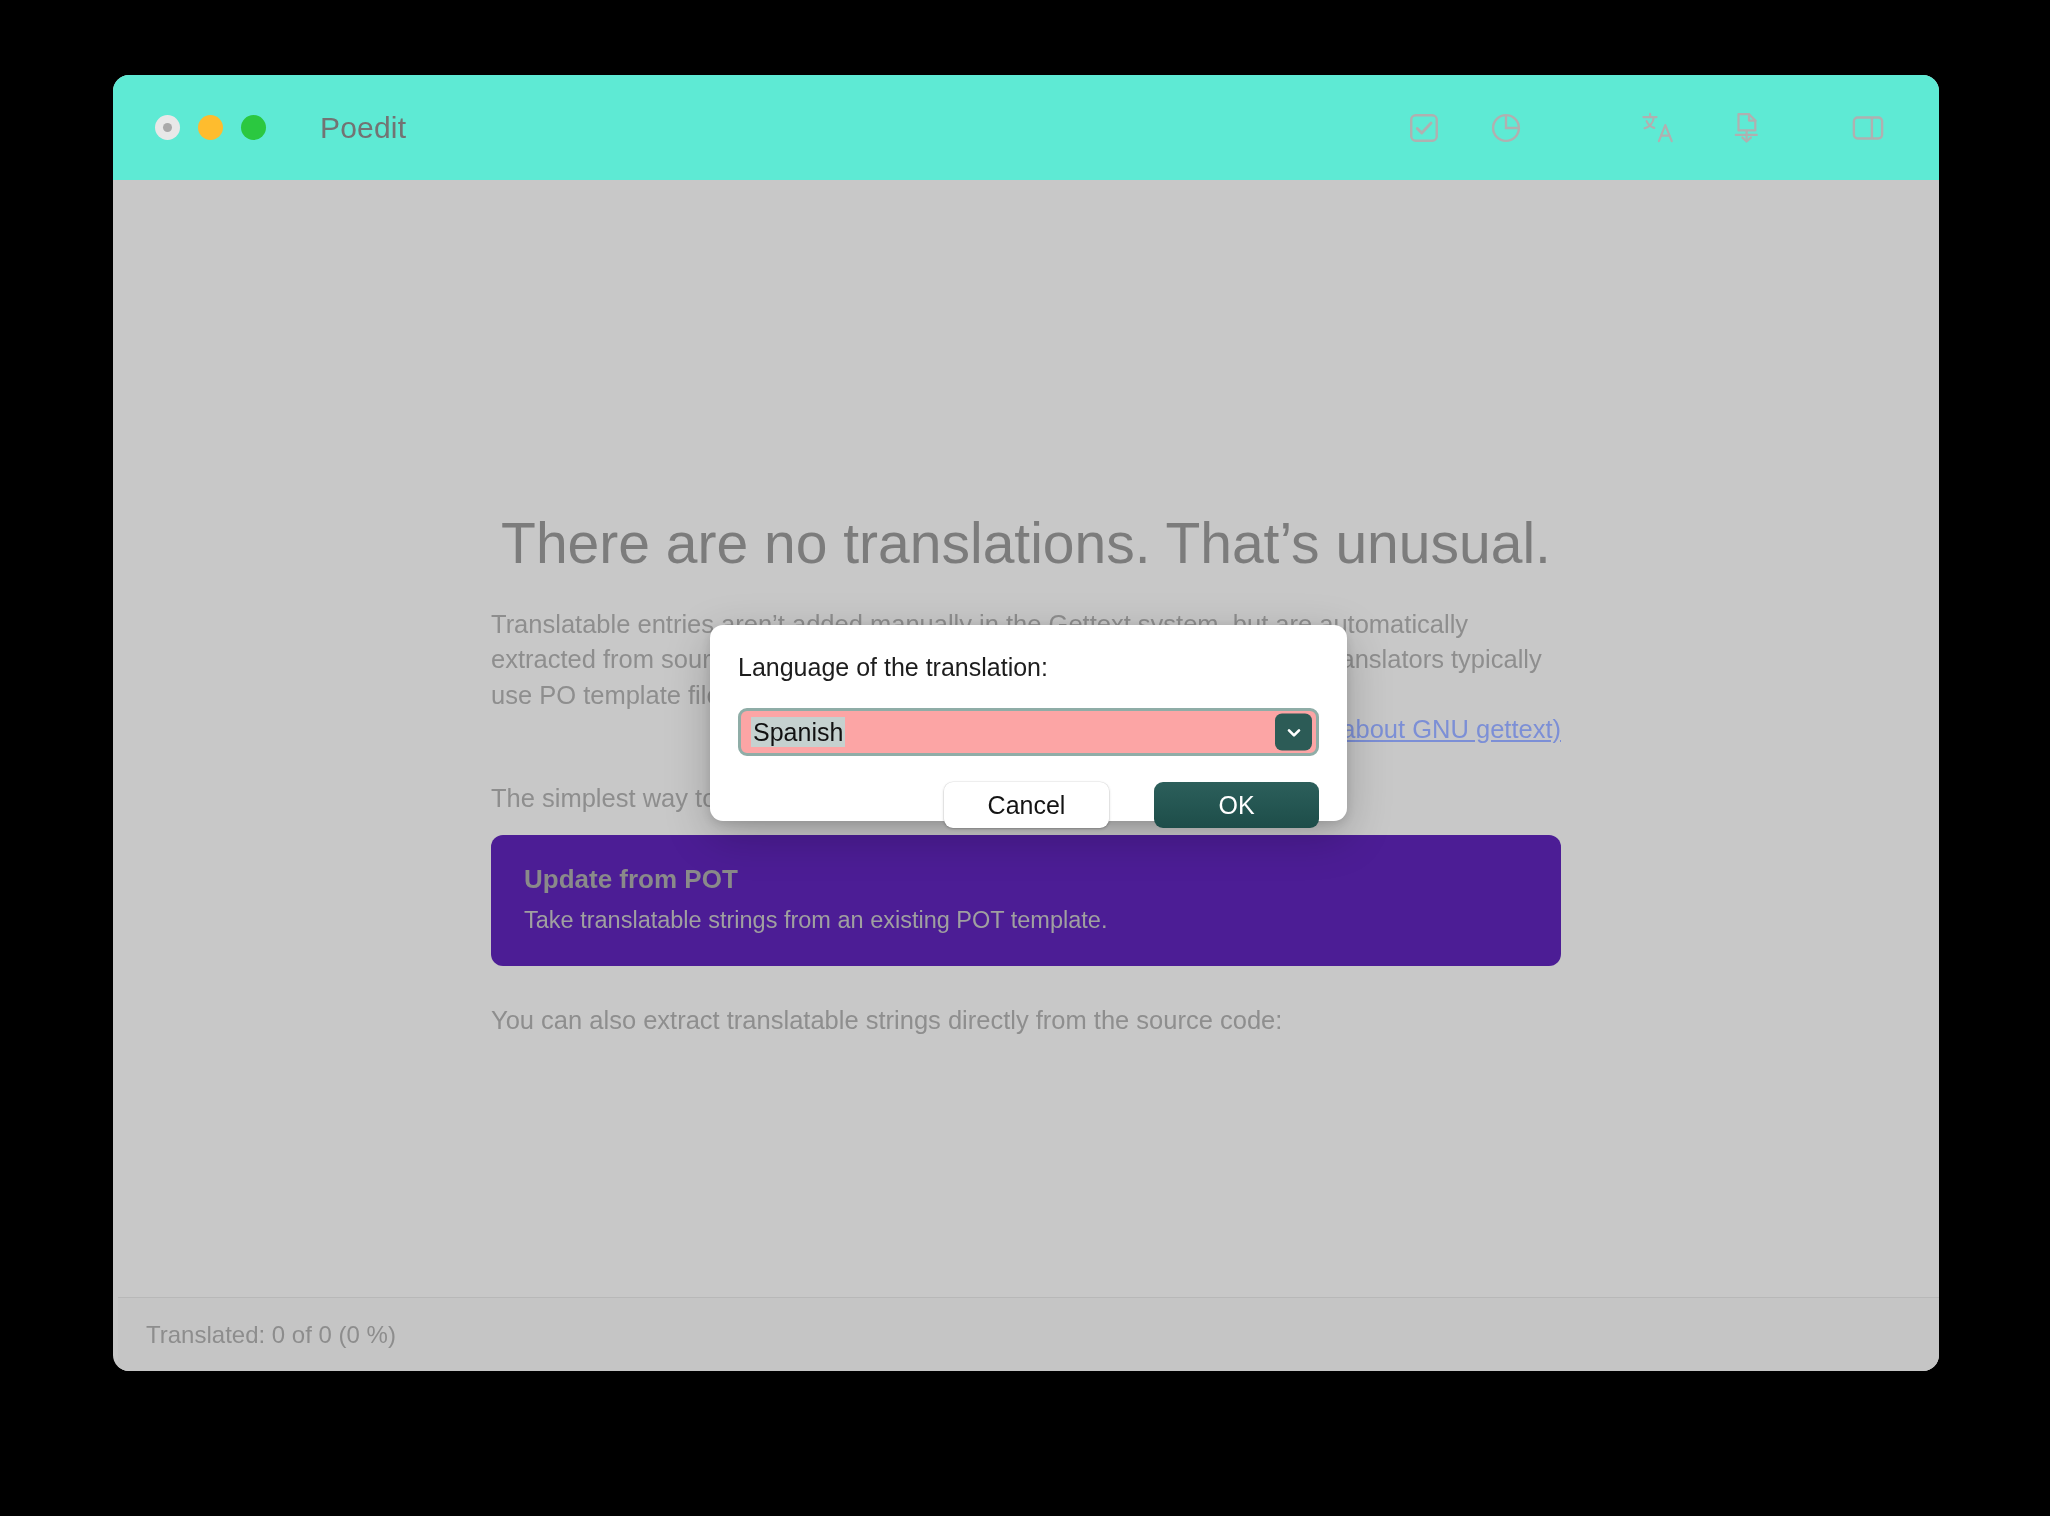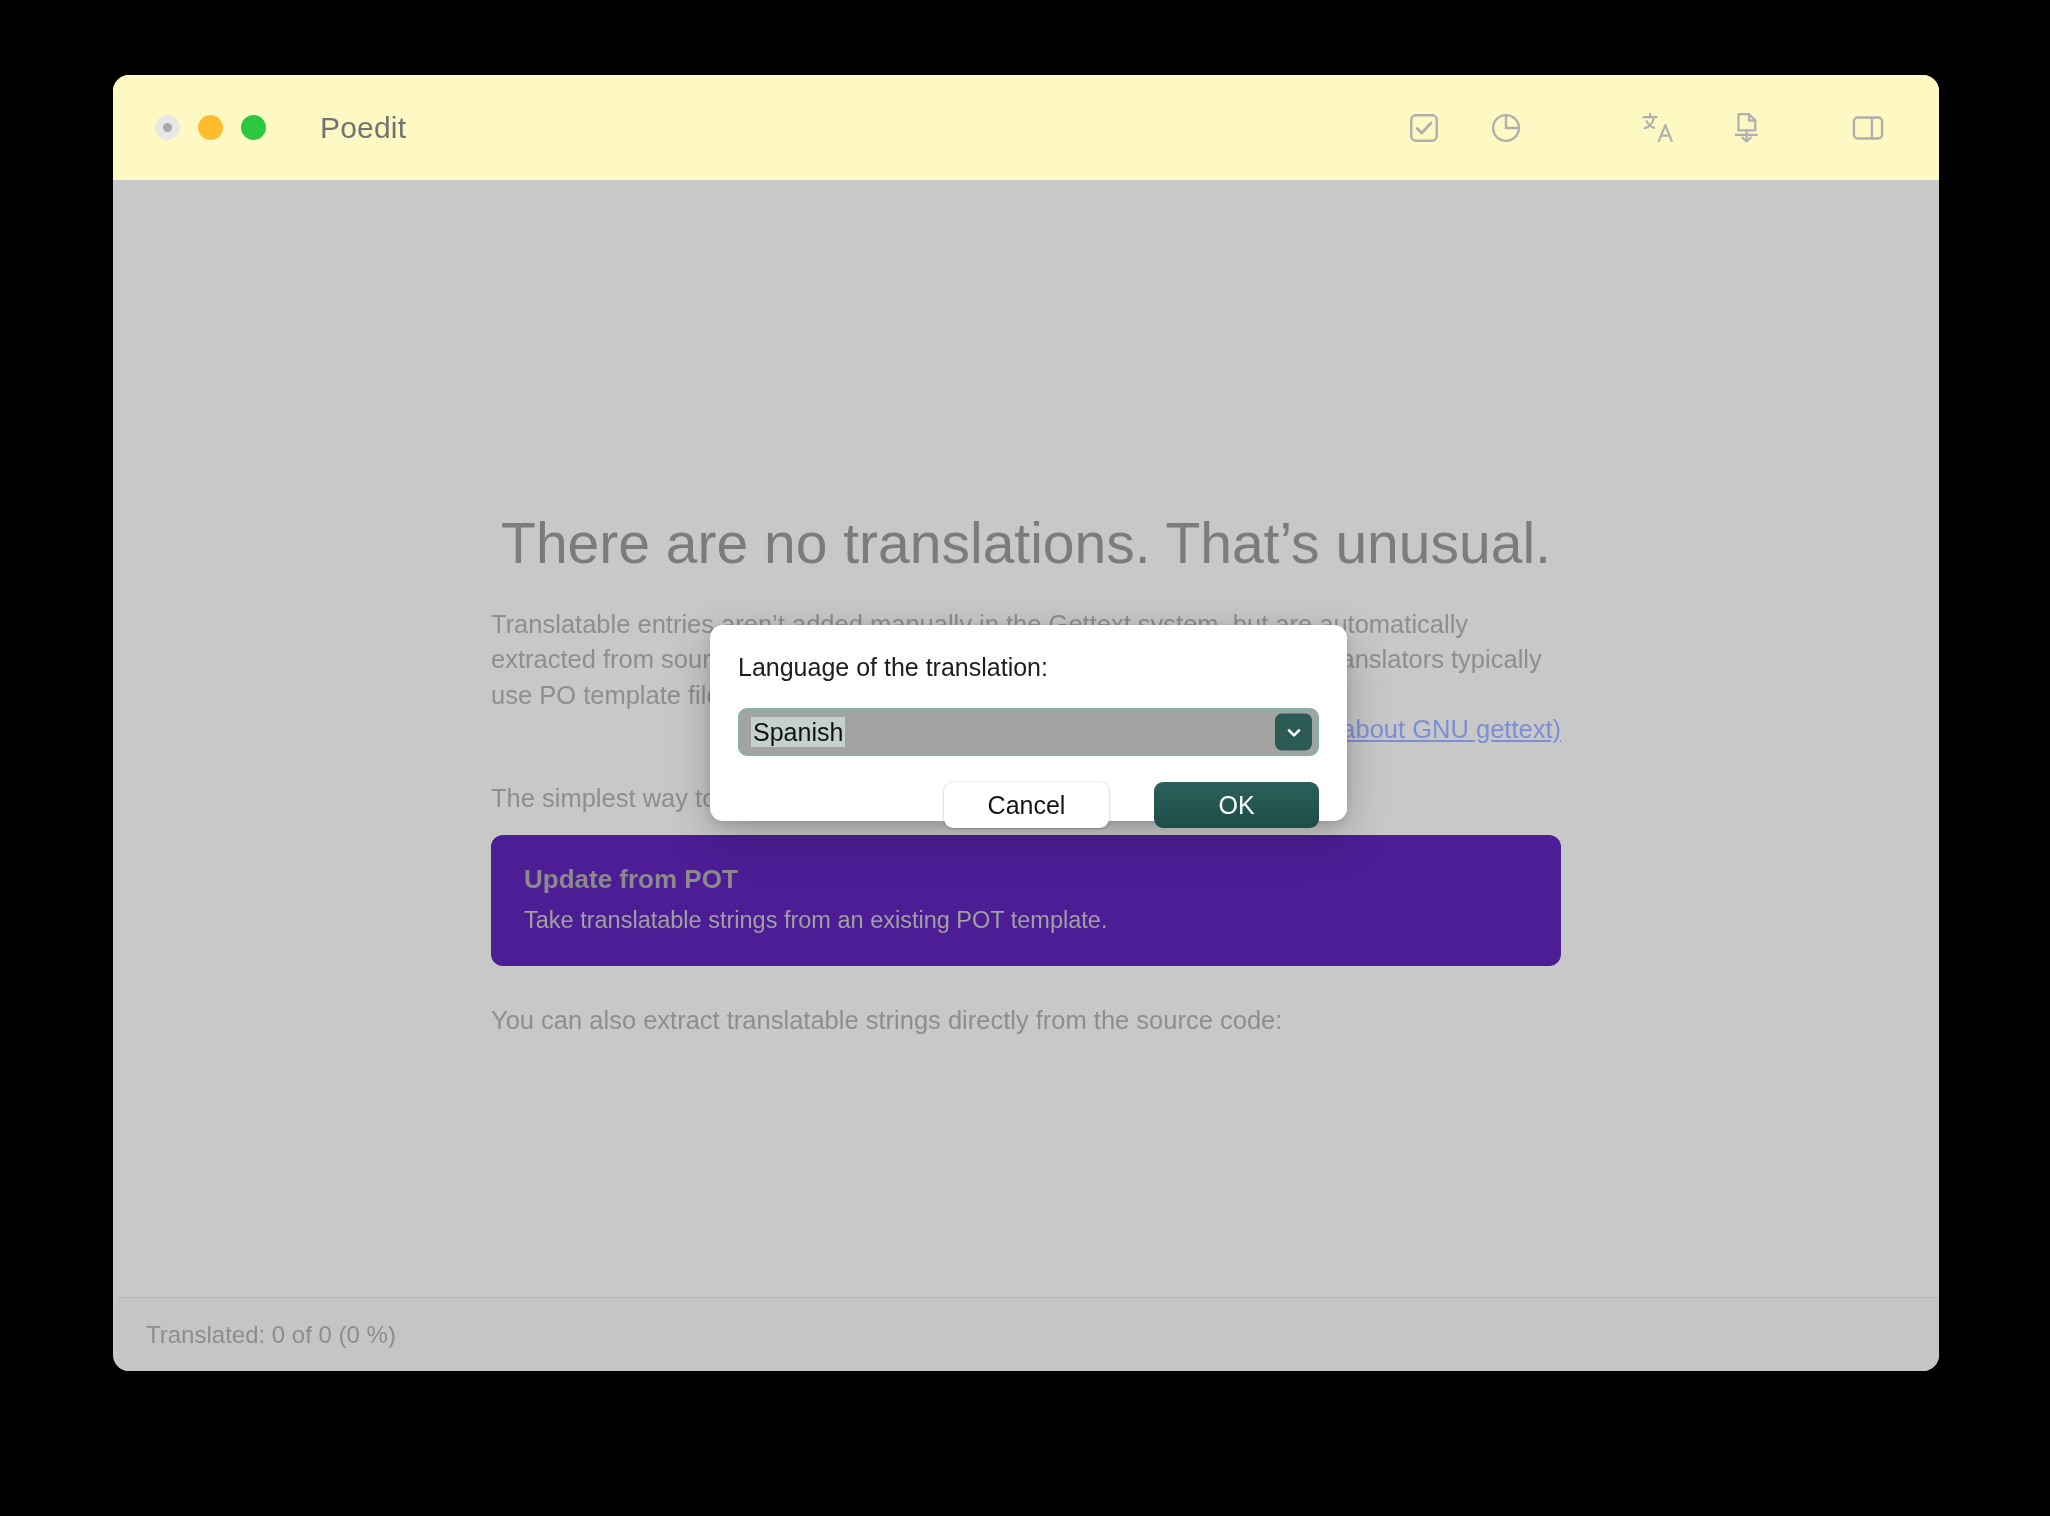--- a/index.html
+++ b/index.html
@@ -31,21 +31,21 @@
     overflow: hidden;
     box-shadow: 0 6px 28px rgba(0,0,0,0.35);
   }
 
   
   .titlebar {
     position: absolute;
     left: 0; top: 0;
     width: 100%;
     height: 105px;
-    background: #fef9c3;
+    background: #5eead4;
     display: flex;
     align-items: center;
   }
 
   .traffic-lights {
     display: flex;
     align-items: center;
     gap: 18px;
     margin-left: 42px;
   }
@@ -201,21 +201,21 @@
     font-size: 25px;
     color: #1d1d1d;
     margin-bottom: 26px;
   }
 
   .combo-wrap {
     position: relative;
     height: 48px;
     border-radius: 9px;
     border: 3px solid #8fada7;
-    background: #a3a3a3;
+    background: #fca5a5;
     display: flex;
     align-items: center;
     padding: 0 4px 0 10px;
   }
   .combo-value {
     font-size: 25px;
     color: #111111;
     background: #c5d1cf;
     padding: 1px 2px;
     line-height: 1.15;

